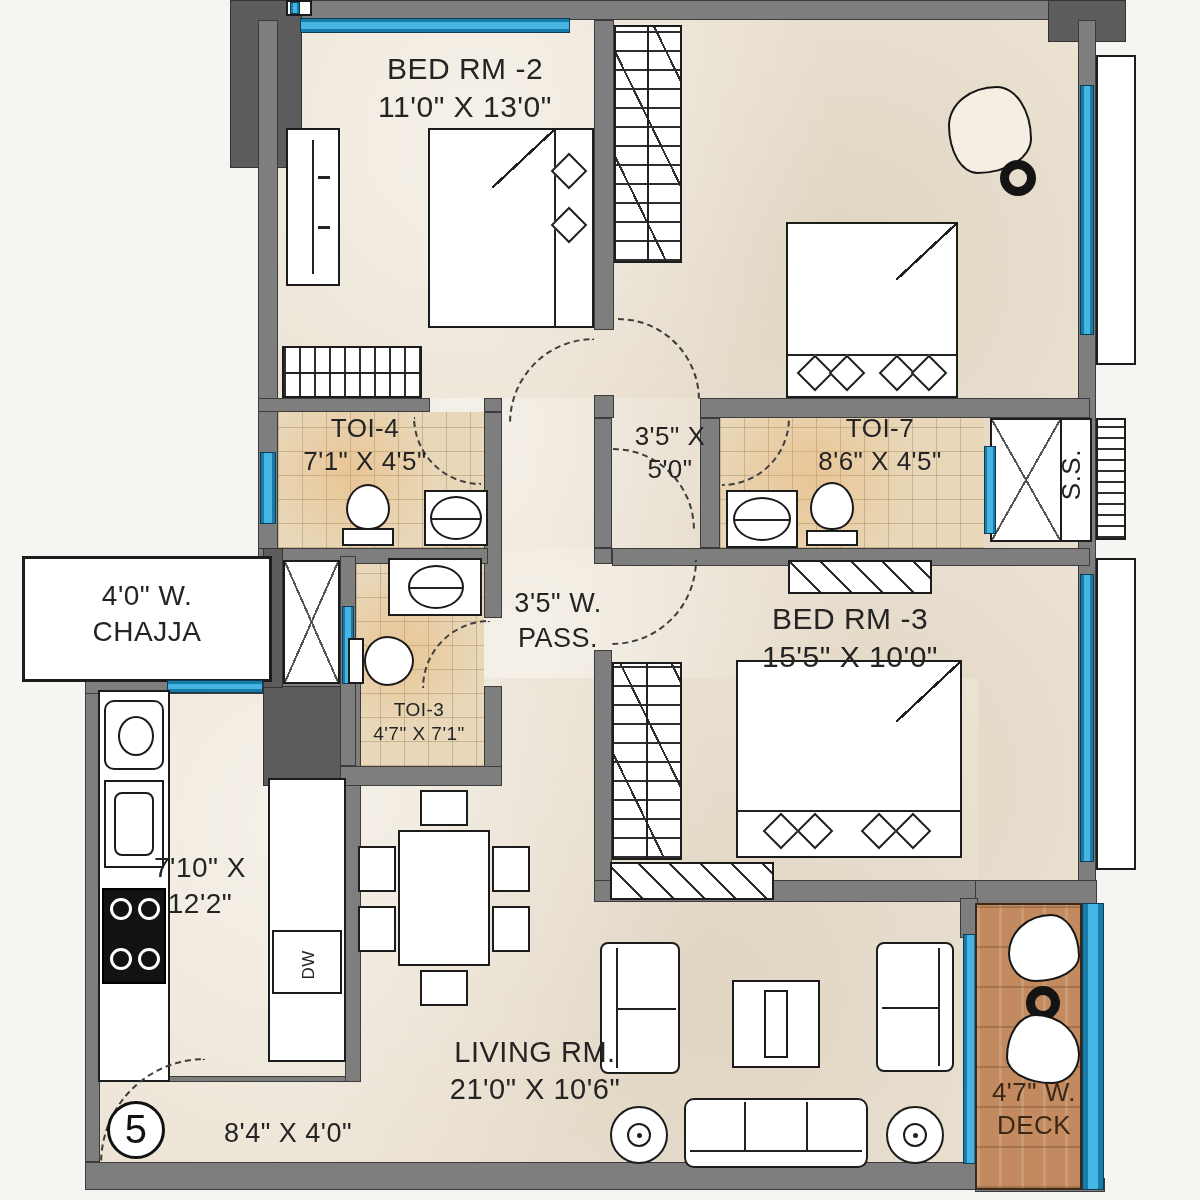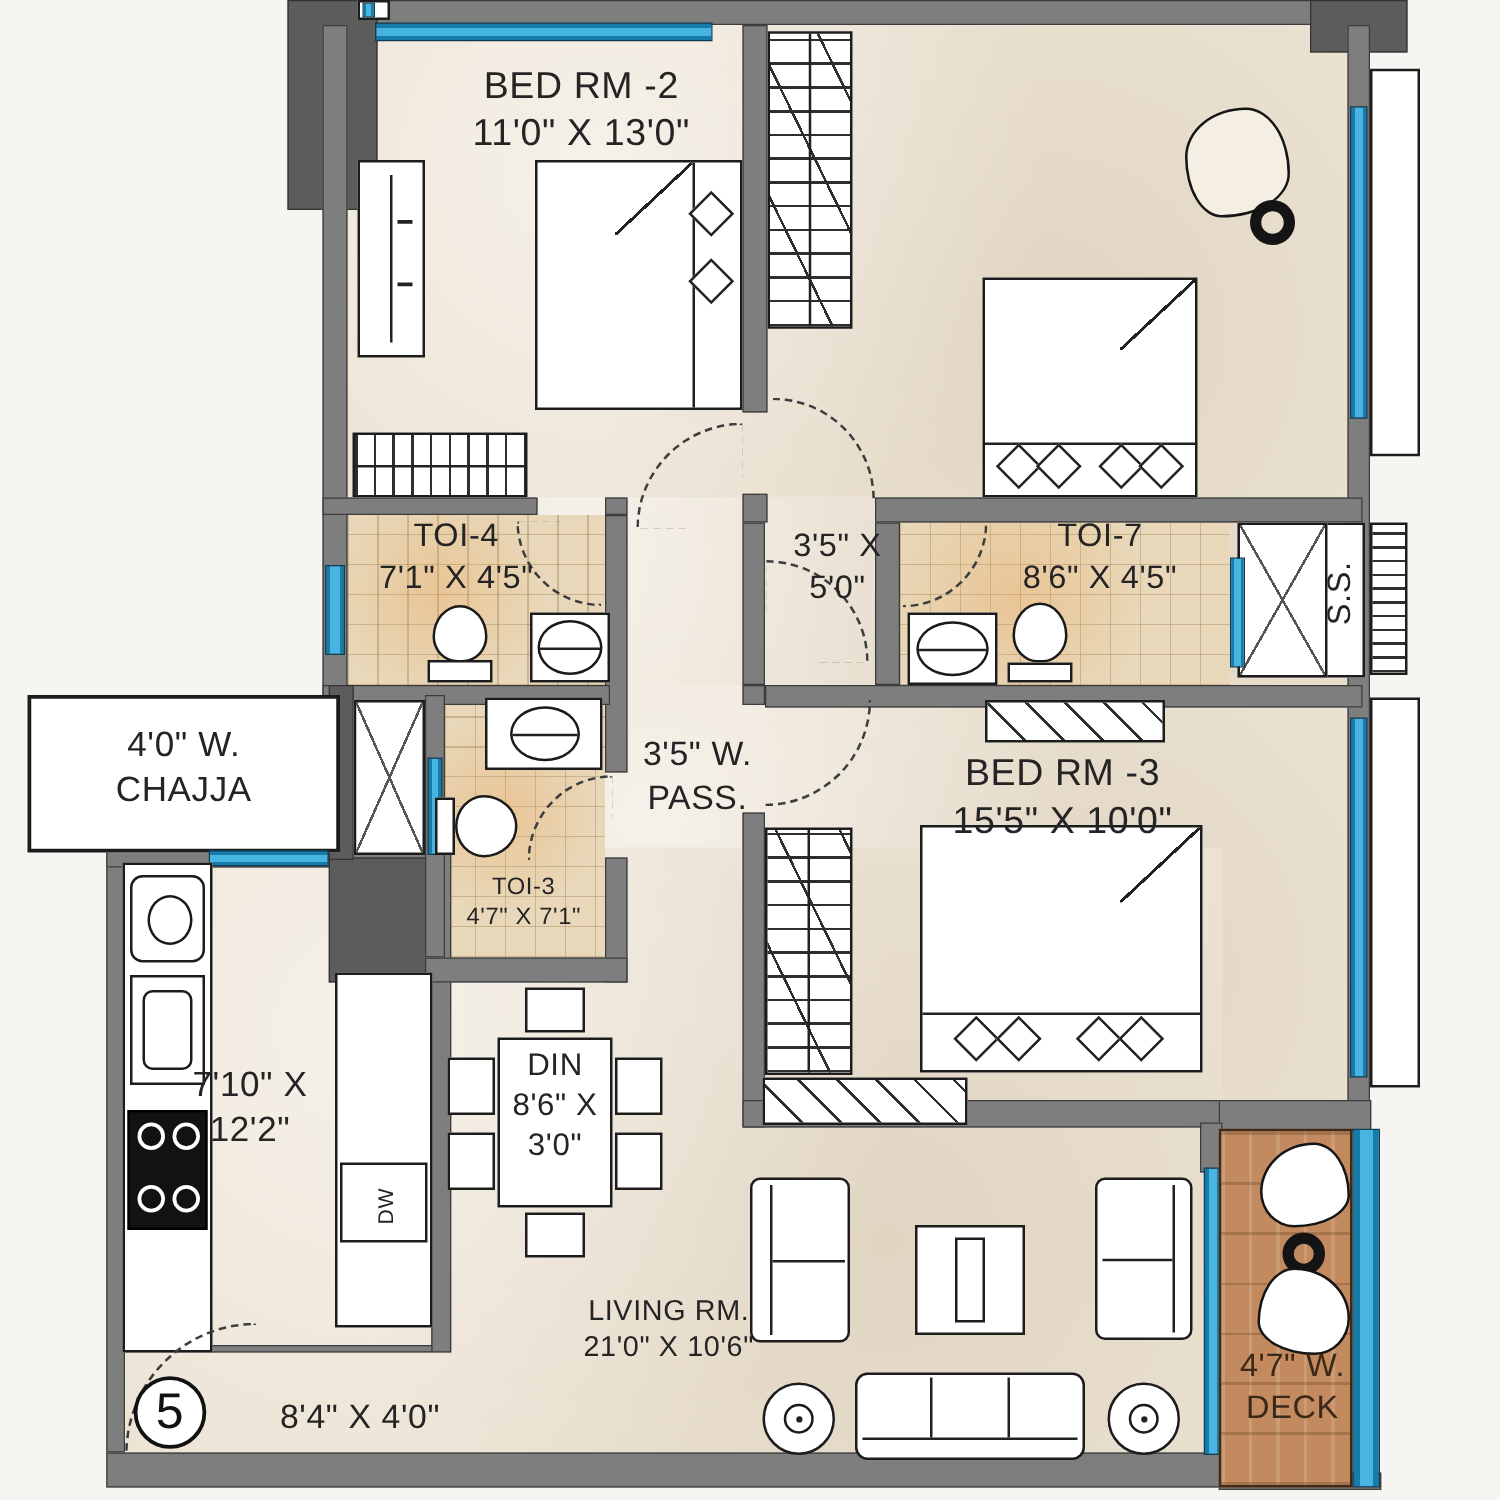--- a/index.html
+++ b/index.html
@@ -275,26 +275,21 @@
     <div>4'7" X 7'1"</div>
   </div>
   <div class="lbl" style="left:710px;top:600px;width:280px;font-size:30px;">
     <div>BED RM -3</div>
     <div>15'5" X 10'0"</div>
   </div>
   <div class="lbl" style="left:110px;top:850px;width:180px;font-size:28px;">
     <div>7'10" X</div>
     <div>12'2"</div>
   </div>
-  <div class="lbl" style="left:398px;top:836px;width:92px;font-size:25px;">
-    <div>DIN</div>
-    <div>8'6" X</div>
-    <div>3'0"</div>
-  </div>
-  <div class="lbl" style="left:395px;top:1034px;width:280px;font-size:23px;">
+  <div class="lbl" style="left:395px;top:1034px;width:280px;font-size:29px;">
     <div>LIVING RM.</div>
     <div>21'0" X 10'6"</div>
   </div>
   <div class="lbl" style="left:208px;top:1116px;width:160px;font-size:27px;">8'4" X 4'0"</div>
   <div class="a" style="left:107px;top:1101px;width:58px;height:58px;border:3px solid #111;border-radius:50%;background:#fff;display:flex;align-items:center;justify-content:center;">
     <span class="lbl" style="position:static;font-size:40px;color:#111;">5</span>
   </div>
   <div class="lbl" style="left:986px;top:1076px;width:96px;font-size:26px;color:#3b2817;">
     <div>4'7" W.</div>
     <div>DECK</div>

